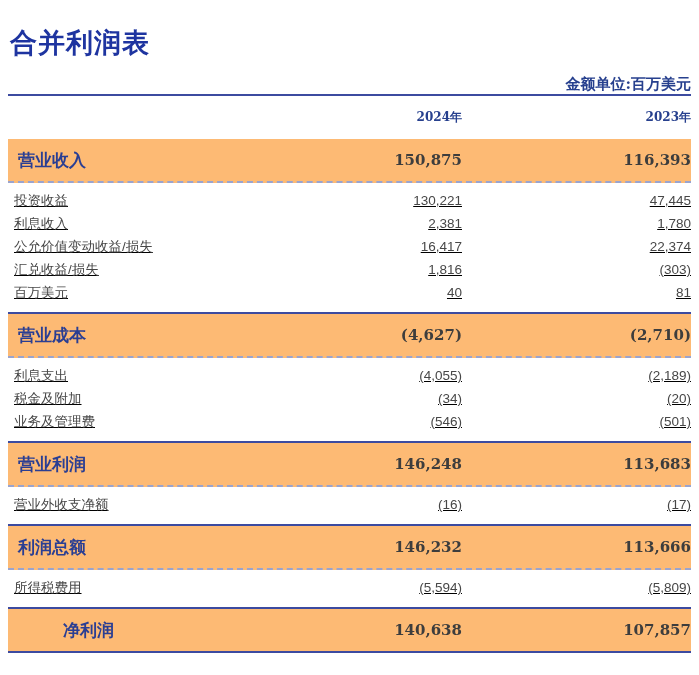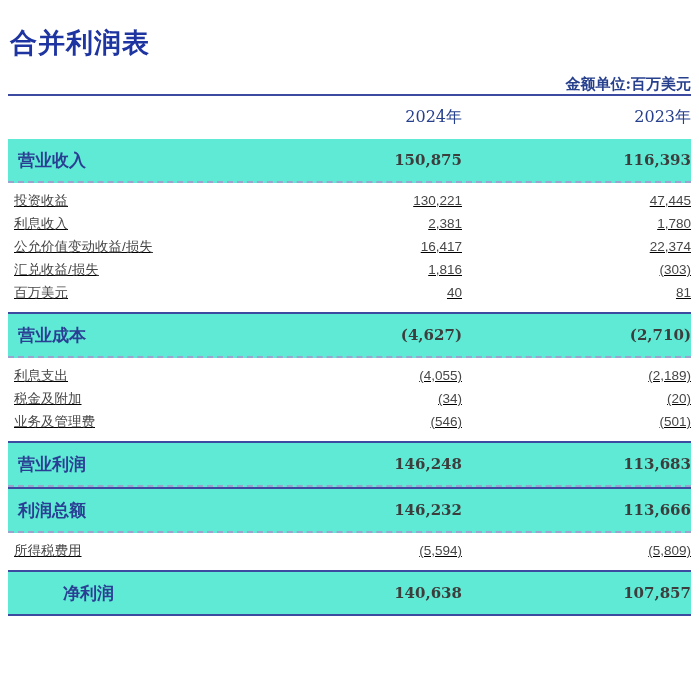--- a/index.html
+++ b/index.html
@@ -32,28 +32,28 @@
   .table{border-top:2px solid #3c4ba0;}
 
   .row{display:flex;align-items:center;}
   .c-label{flex:1;min-width:0;}
   .c-y1{width:152px;text-align:right;white-space:nowrap;}
   .c-y2{width:229px;text-align:right;white-space:nowrap;}
 
   .years-row{height:43px;}
   .years-row .c-y1,.years-row .c-y2{
     font-family:"DejaVu Serif","Liberation Serif",serif;
-    font-weight:400;
-    font-size:16px;
+    font-weight:700;
+    font-size:12px;
     color:#27408e;
   }
 
   .section-header{
     height:42px;
-    background:#5eead4;
+    background:#fdba74;
     border-top:2px solid #3c4ba0;
     border-bottom:2px dashed #9aa4ce;
   }
   .section-header .c-label{
     padding-left:10px;
     font-family:"DejaVu Serif","Liberation Serif",serif;
     font-weight:700;
     font-size:17px;
     color:#2a3e93;
   }
@@ -149,20 +149,27 @@
         <div class="c-y1">(546)</div>
         <div class="c-y2">(501)</div>
       </div>
     </div>
 
     <div class="row section-header">
       <div class="c-label">营业利润</div>
       <div class="c-y1">146,248</div>
       <div class="c-y2">113,683</div>
     </div>
+    <div class="details">
+      <div class="row detail-row">
+        <div class="c-label">营业外收支净额</div>
+        <div class="c-y1">(16)</div>
+        <div class="c-y2">(17)</div>
+      </div>
+    </div>
 
     <div class="row section-header">
       <div class="c-label">利润总额</div>
       <div class="c-y1">146,232</div>
       <div class="c-y2">113,666</div>
     </div>
     <div class="details">
       <div class="row detail-row">
         <div class="c-label">所得税费用</div>
         <div class="c-y1">(5,594)</div>

